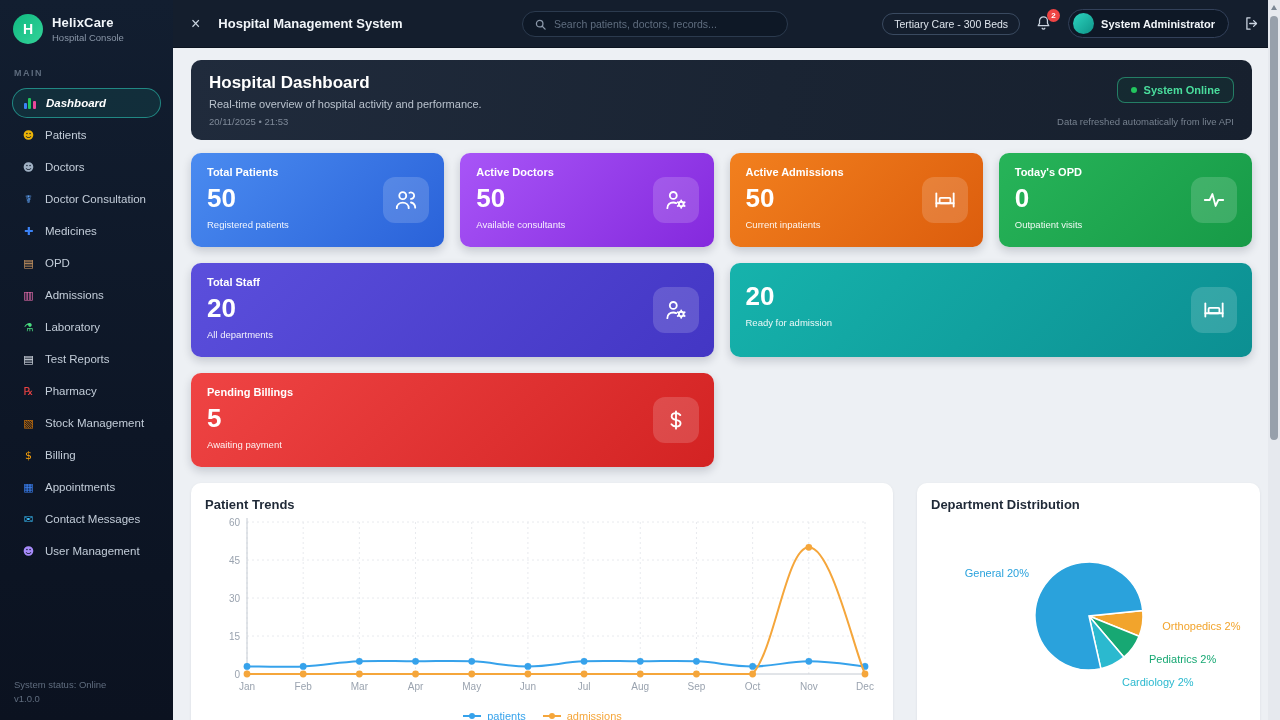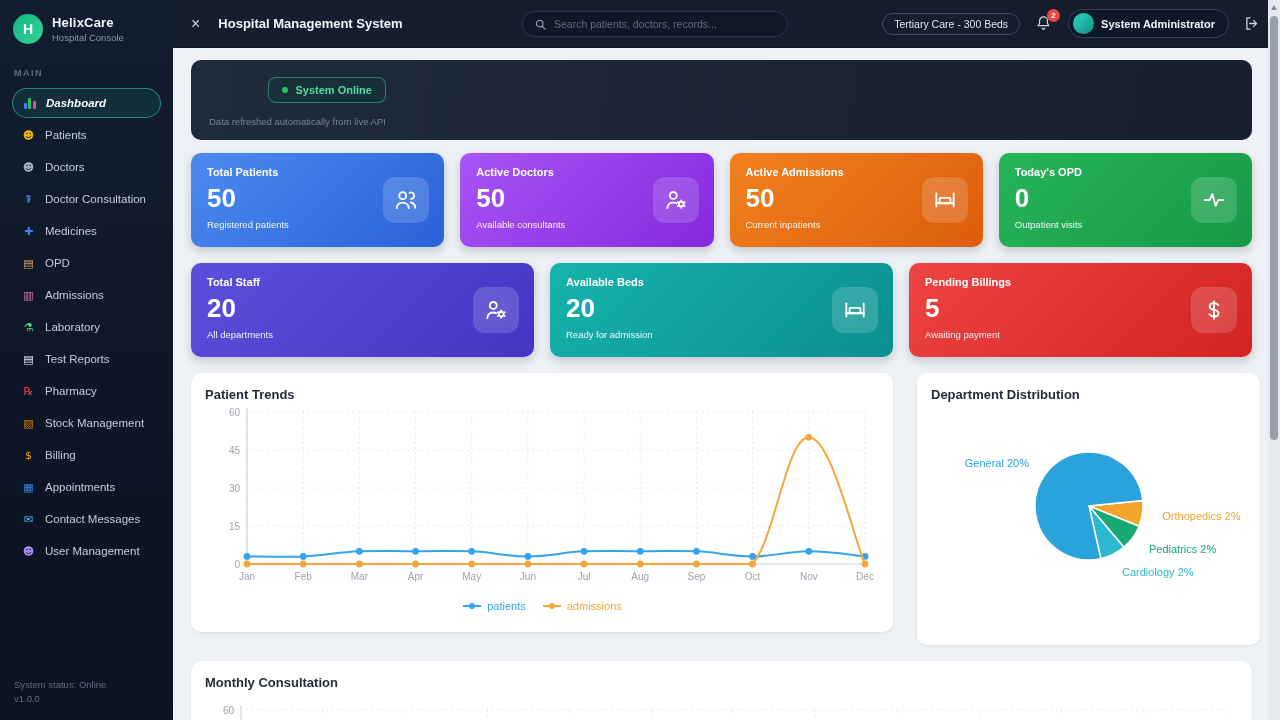--- a/index.html
+++ b/index.html
@@ -54,21 +54,21 @@
   .header-sub { color:#b9c2cd; font-size:11px; margin-top:5px; }
   .header-date { color:#7f8a99; font-size:9.5px; margin-top:6px; }
   .header-right { display:flex; flex-direction:column; align-items:flex-end; justify-content:flex-start; padding-top:4px; }
   .status-badge { display:flex; align-items:center; gap:7px; border:1px solid rgba(52,211,153,.5); background:rgba(16,60,55,.35);
                   color:#4ade9d; font-size:11px; font-weight:bold; border-radius:8px; padding:6px 13px; }
   .status-dot { width:6px; height:6px; border-radius:50%; background:#22c55e; }
   .refresh-note { color:#76818f; font-size:9.5px; margin-top:13px; }
 
   .stats-row { display:grid; gap:16px; margin-top:13px; }
   .stats-row.r1 { grid-template-columns:repeat(4,1fr); }
-  .stats-row.r2 { grid-template-columns:repeat(3,1fr); margin-top:16px; }
+  .stats-row.r2 { grid-template-columns:repeat(2,1fr); margin-top:16px; }
   .stat-card { position:relative; height:94px; border-radius:10px; padding:13px 16px; color:#fff;
                box-shadow:0 4px 10px rgba(15,23,42,.18); }
   .stat-label { font-size:11px; font-weight:bold; }
   .stat-value { font-size:26px; font-weight:bold; margin-top:5px; }
   .stat-sub { font-size:9.5px; margin-top:5px; opacity:.92; }
   .stat-iconbox { position:absolute; right:15px; top:50%; transform:translateY(-50%); width:46px; height:46px;
                   border-radius:12px; background:rgba(255,255,255,.16); display:flex; align-items:center; justify-content:center; }
 
   .charts-row { display:grid; grid-template-columns:702px 343px; gap:24px; margin-top:16px; }
   .chart-card { background:#ffffff; border-radius:10px; padding:14px; box-shadow:0 1px 3px rgba(15,23,42,.08); }
@@ -203,20 +203,25 @@
           <path d="M15 8l4 4-4 4"></path>
           <path d="M19 12H9.5"></path>
       </svg>
     </span>
   </div>
 </header>
 
 <main class="main">
 
   <section class="header-card">
+    <div>
+      <div class="header-title">Hospital Dashboard</div>
+      <div class="header-sub">Real-time overview of hospital activity and performance.</div>
+      <div class="header-date">20/11/2025 • 21:53</div>
+    </div>
     <div class="header-right">
       <div class="status-badge">
         <span class="status-dot"></span>
         <span>System Online</span>
       </div>
       <div class="refresh-note">Data refreshed automatically from live API</div>
     </div>
   </section>
 
   <div class="stats-row r1" id="stats-row-1">
@@ -278,21 +283,20 @@
         <div class="stat-iconbox">
           <svg width="26" height="26" viewBox="0 0 24 24" fill="none" stroke="#ffffff" stroke-width="1.7" stroke-linecap="round" stroke-linejoin="round">
             <circle cx="9.5" cy="7.8" r="3.2"></circle>
             <path d="M4 19.5c0-3.1 2.4-5.2 5.5-5.2 1 0 1.9.2 2.7.6"></path>
             <circle cx="16.8" cy="15.8" r="2.2"></circle>
             <path d="M16.8 12.4v1.1M16.8 18.1v1.1M20 14l-1 .6M14.6 17l-1 .6M13.6 14l1 .6M19 17l1 .6"></path>
           </svg>
         </div>
       </div>
       <div class="stat-card" style="background: linear-gradient(135deg, rgb(22, 179, 172), rgb(12, 143, 146));">
-        <div class="stat-label">Available Beds</div>
         <div class="stat-value">20</div>
         <div class="stat-sub">Ready for admission</div>
         <div class="stat-iconbox">
           <svg width="26" height="26" viewBox="0 0 24 24" fill="none" stroke="#ffffff" stroke-width="1.7" stroke-linecap="round" stroke-linejoin="round">
             <path d="M4 6v12"></path>
             <path d="M20 6v12"></path>
             <path d="M4 15h16"></path>
             <rect x="7" y="10" width="10" height="5" rx="1"></rect>
           </svg>
         </div>

